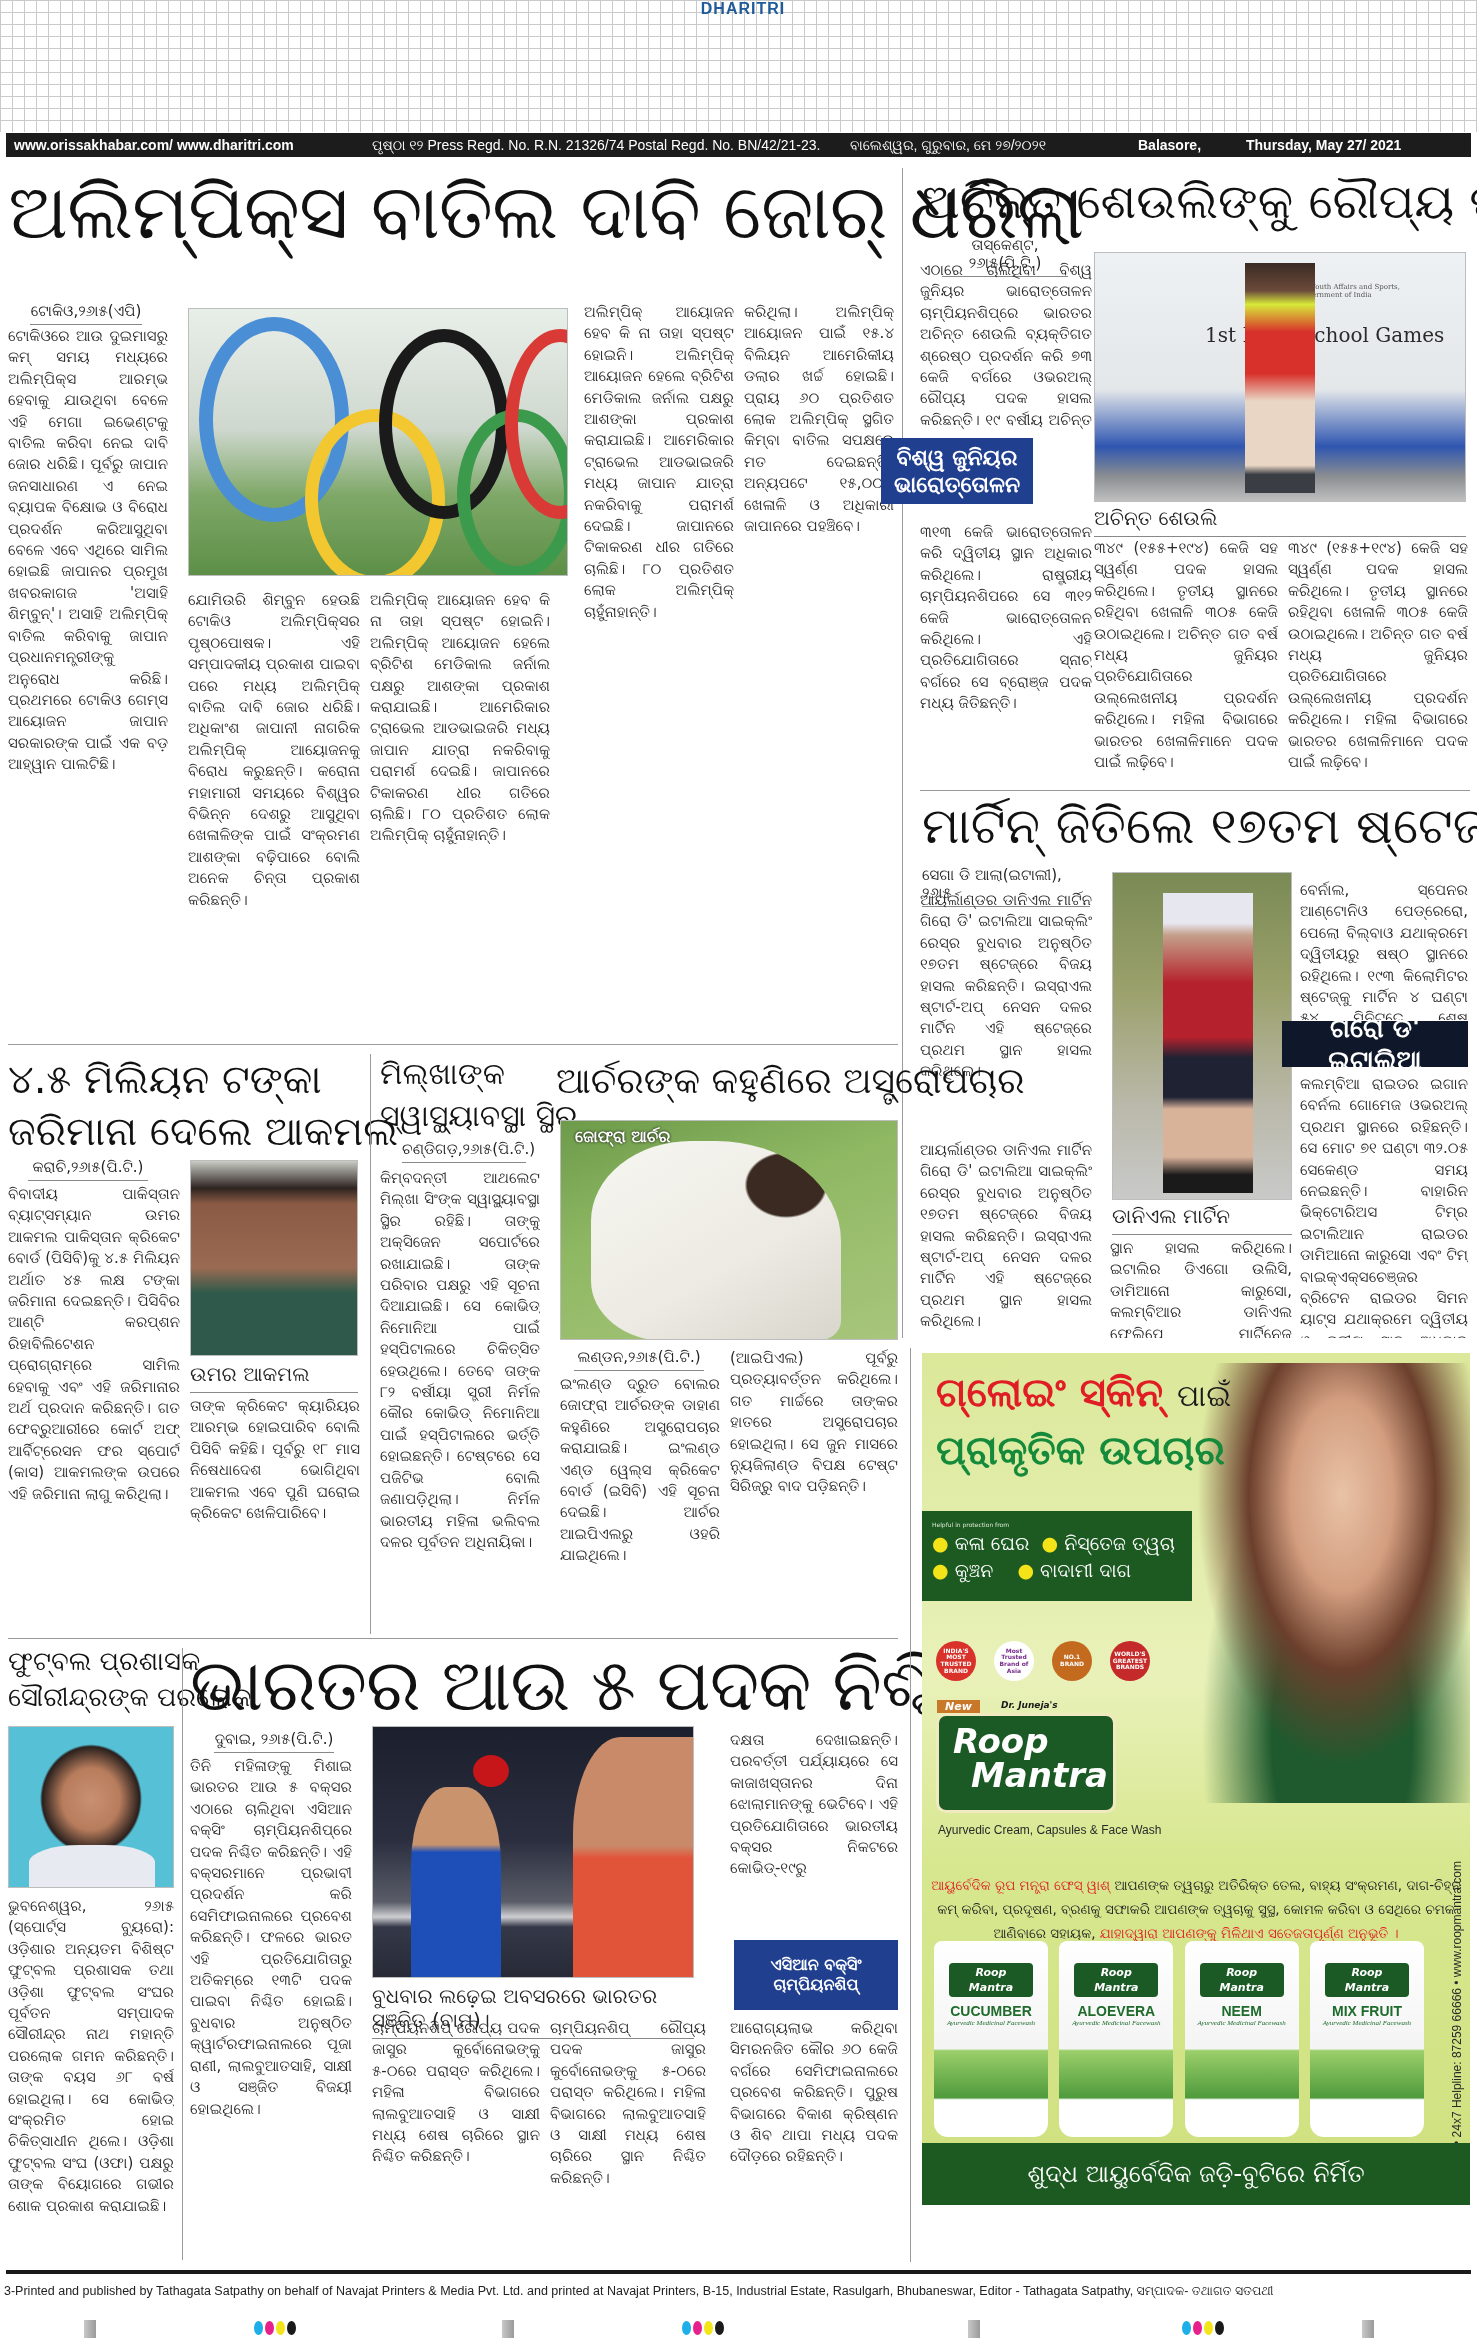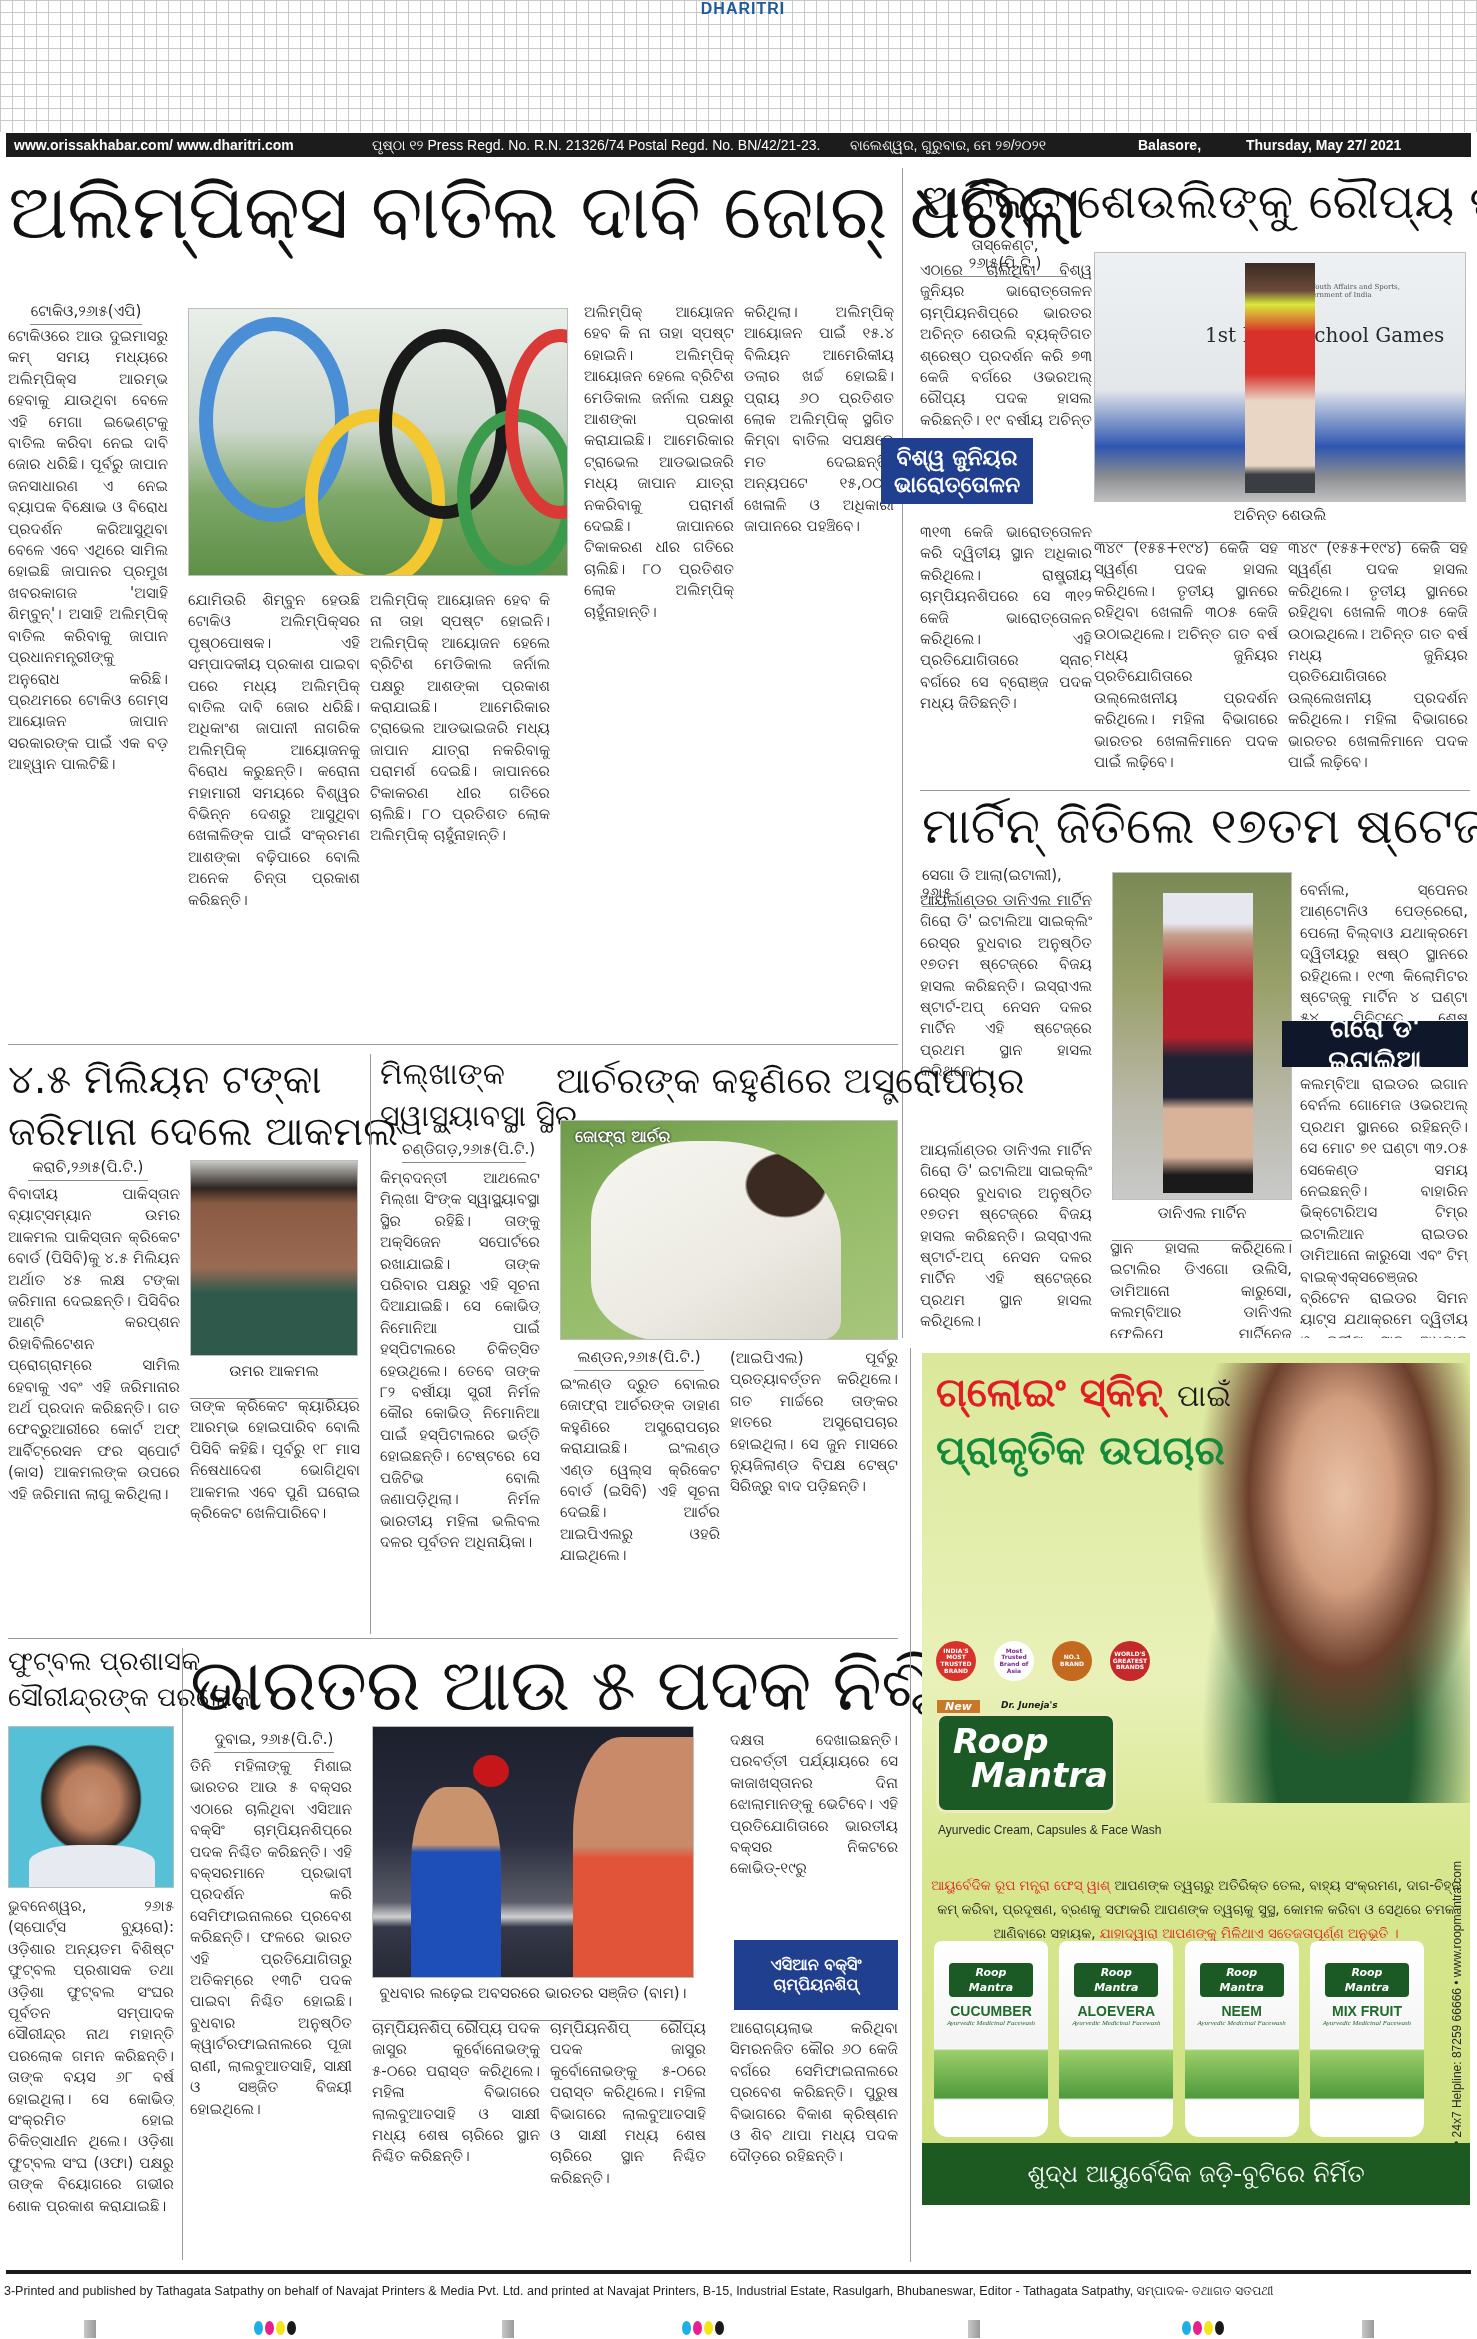--- a/index.html
+++ b/index.html
@@ -37,21 +37,21 @@
   
   .headline { position: absolute; font-family: "DejaVu Sans", sans-serif; color: #111; white-space: nowrap; line-height: 1.05; }
   .dateline {
     position: absolute; font-size: 15px; text-align: center; color: #222;
     border-bottom: 1px solid #888; padding-bottom: 4px;
   }
   .body {
     position: absolute; font-size: 15px; line-height: 21.4px; color: #2a2a2a;
     text-align: justify; overflow: hidden;
   }
-  .caption { position: absolute; font-size: 15px; text-align: center; color: #222; border-bottom: 1px solid #888; padding-bottom: 18px; }
+  .caption { position: absolute; font-size: 20px; color: #222; border-bottom: 1px solid #888; padding-bottom: 6px; }
   .rule-v { position: absolute; width: 1px; background: #9a9a9a; }
   .rule-h { position: absolute; height: 1px; background: #9a9a9a; }
 
   .photo { position: absolute; overflow: hidden; border: 1px solid #bdbdbd; }
   .badge {
     position: absolute; color: #ffffff; font-weight: bold; text-align: center;
     display: flex; flex-direction: column; justify-content: center; line-height: 1.25;
   }
   .badge-blue { background: #213f8f; font-size: 22px; }
   .badge-orange { background: #0f172a; font-size: 26px; }
@@ -233,20 +233,31 @@
 
 <div class="rule-v" style="left:910px; top:1348px; height:914px;"></div>
 
 <div class="ad">
   <div class="ad-model"></div>
   <div class="ad-h1">
     <span>ଗ୍ଲୋଇଂ ସ୍କିନ୍</span>
     <span class="tail">ପାଇଁ</span>
   </div>
   <div class="ad-h2">ପ୍ରାକୃତିକ ଉପଚାର</div>
+  <div class="ad-band">
+    <div class="mini">Helpful in protection from</div>
+    <div class="row">
+      <span class="dot">●</span> <span>କଳା ଘେର</span>
+      &nbsp;<span class="dot">●</span> <span>ନିସ୍ତେଜ ତ୍ୱଚା</span>
+    </div>
+    <div class="row">
+      <span class="dot">●</span> <span>କୁଞ୍ଚନ</span>
+      &nbsp;&nbsp;&nbsp;<span class="dot">●</span> <span>ବାଦାମୀ ଦାଗ</span>
+    </div>
+  </div>
   <div class="seals">
     <div class="seal" style="background:#d8322a;">INDIA'S MOST TRUSTED BRAND</div>
     <div class="seal" style="background:#ffffff; color:#7a2b8f;">Most Trusted Brand of Asia</div>
     <div class="seal" style="background:#c46a1f;">NO.1 BRAND</div>
     <div class="seal" style="background:#c52a2a;">WORLD'S GREATEST BRANDS</div>
   </div>
   <div class="rm-logo">
     <span class="new">New</span>
     <span class="dr">Dr. Juneja's</span>
     <span class="w1">Roop</span>

